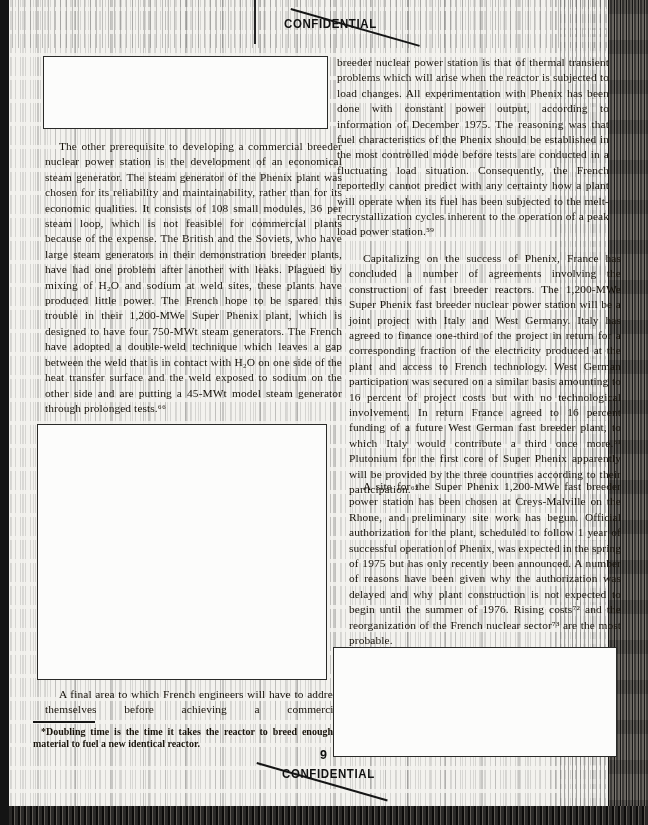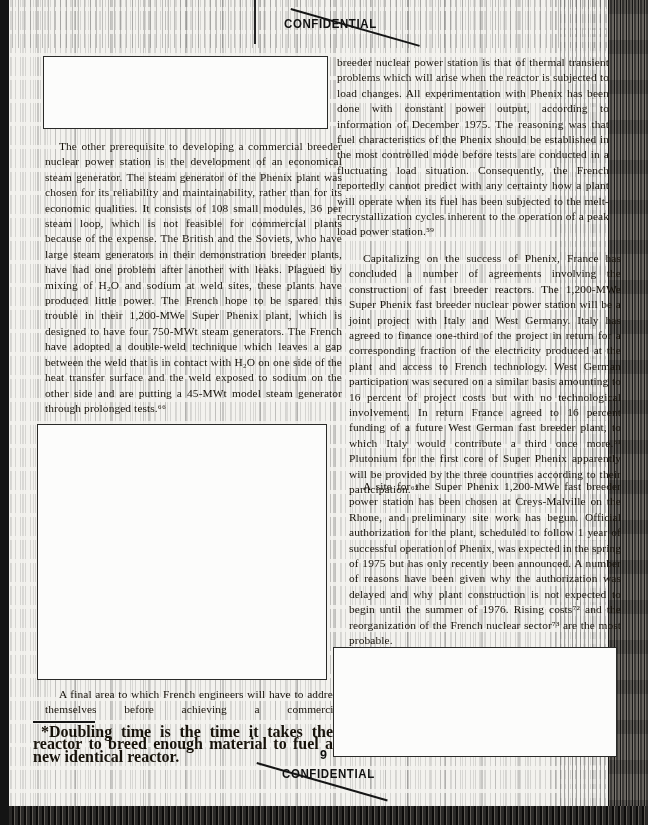--- a/index.html
+++ b/index.html
@@ -27,21 +27,21 @@
   }
   .stamp{
     font-family:"Liberation Sans","DejaVu Sans",sans-serif;
     font-weight:bold;font-size:11.5px;letter-spacing:0.6px;color:#111;
     transform:scaleY(1.05);
   }
   .strike{background:#151515;height:2.4px;transform-origin:left top;}
   .vline{background:#222;width:1.6px;}
   .footrule{background:#151515;height:1.6px;}
   .footnote{
-    font-size:16px;line-height:12.4px;font-weight:bold;
+    font-size:10px;line-height:12.4px;font-weight:bold;
     text-align:justify;text-indent:8px;
   }
   .pagenum{
     font-family:"Liberation Sans","DejaVu Sans",sans-serif;
     font-weight:bold;font-size:12.5px;color:#0d0d0d;
   }
   .noise-right{
     left:608px;top:0;width:40px;height:825px;
     background-color:#6e6a64;
     background-image:

